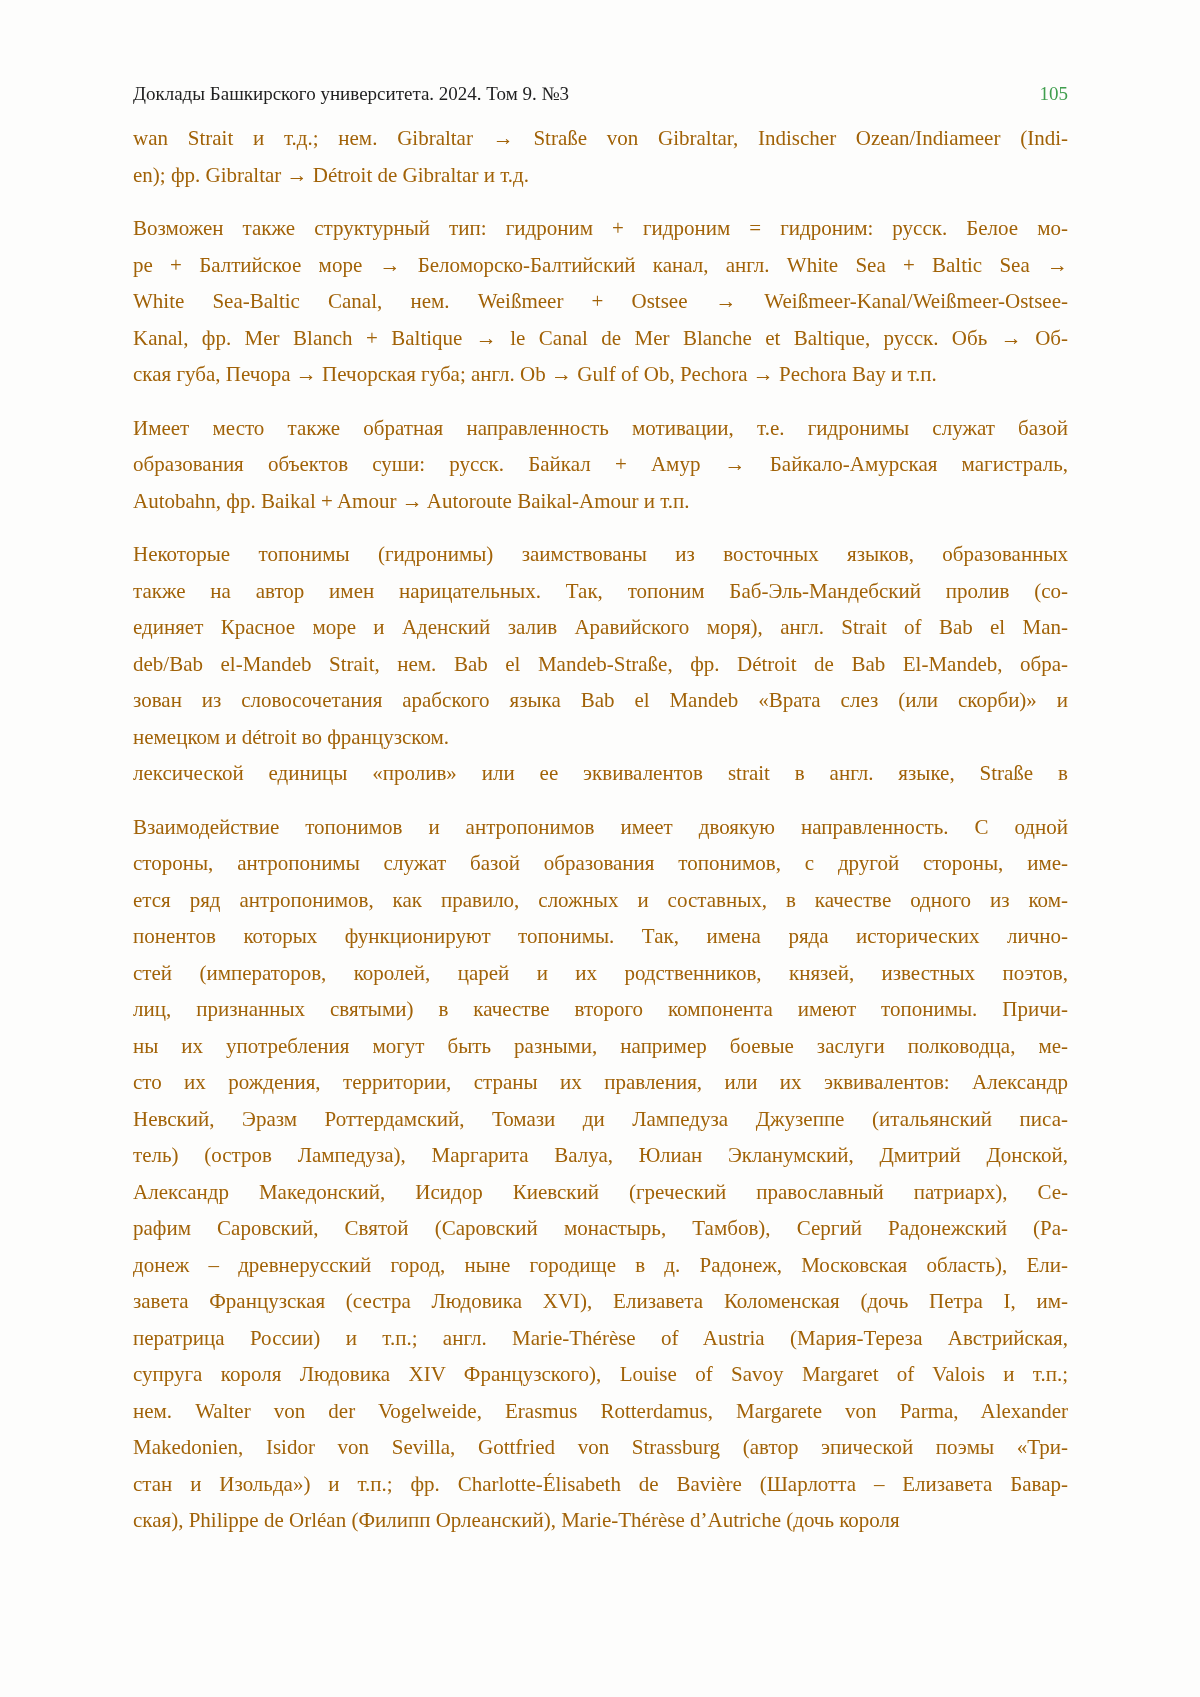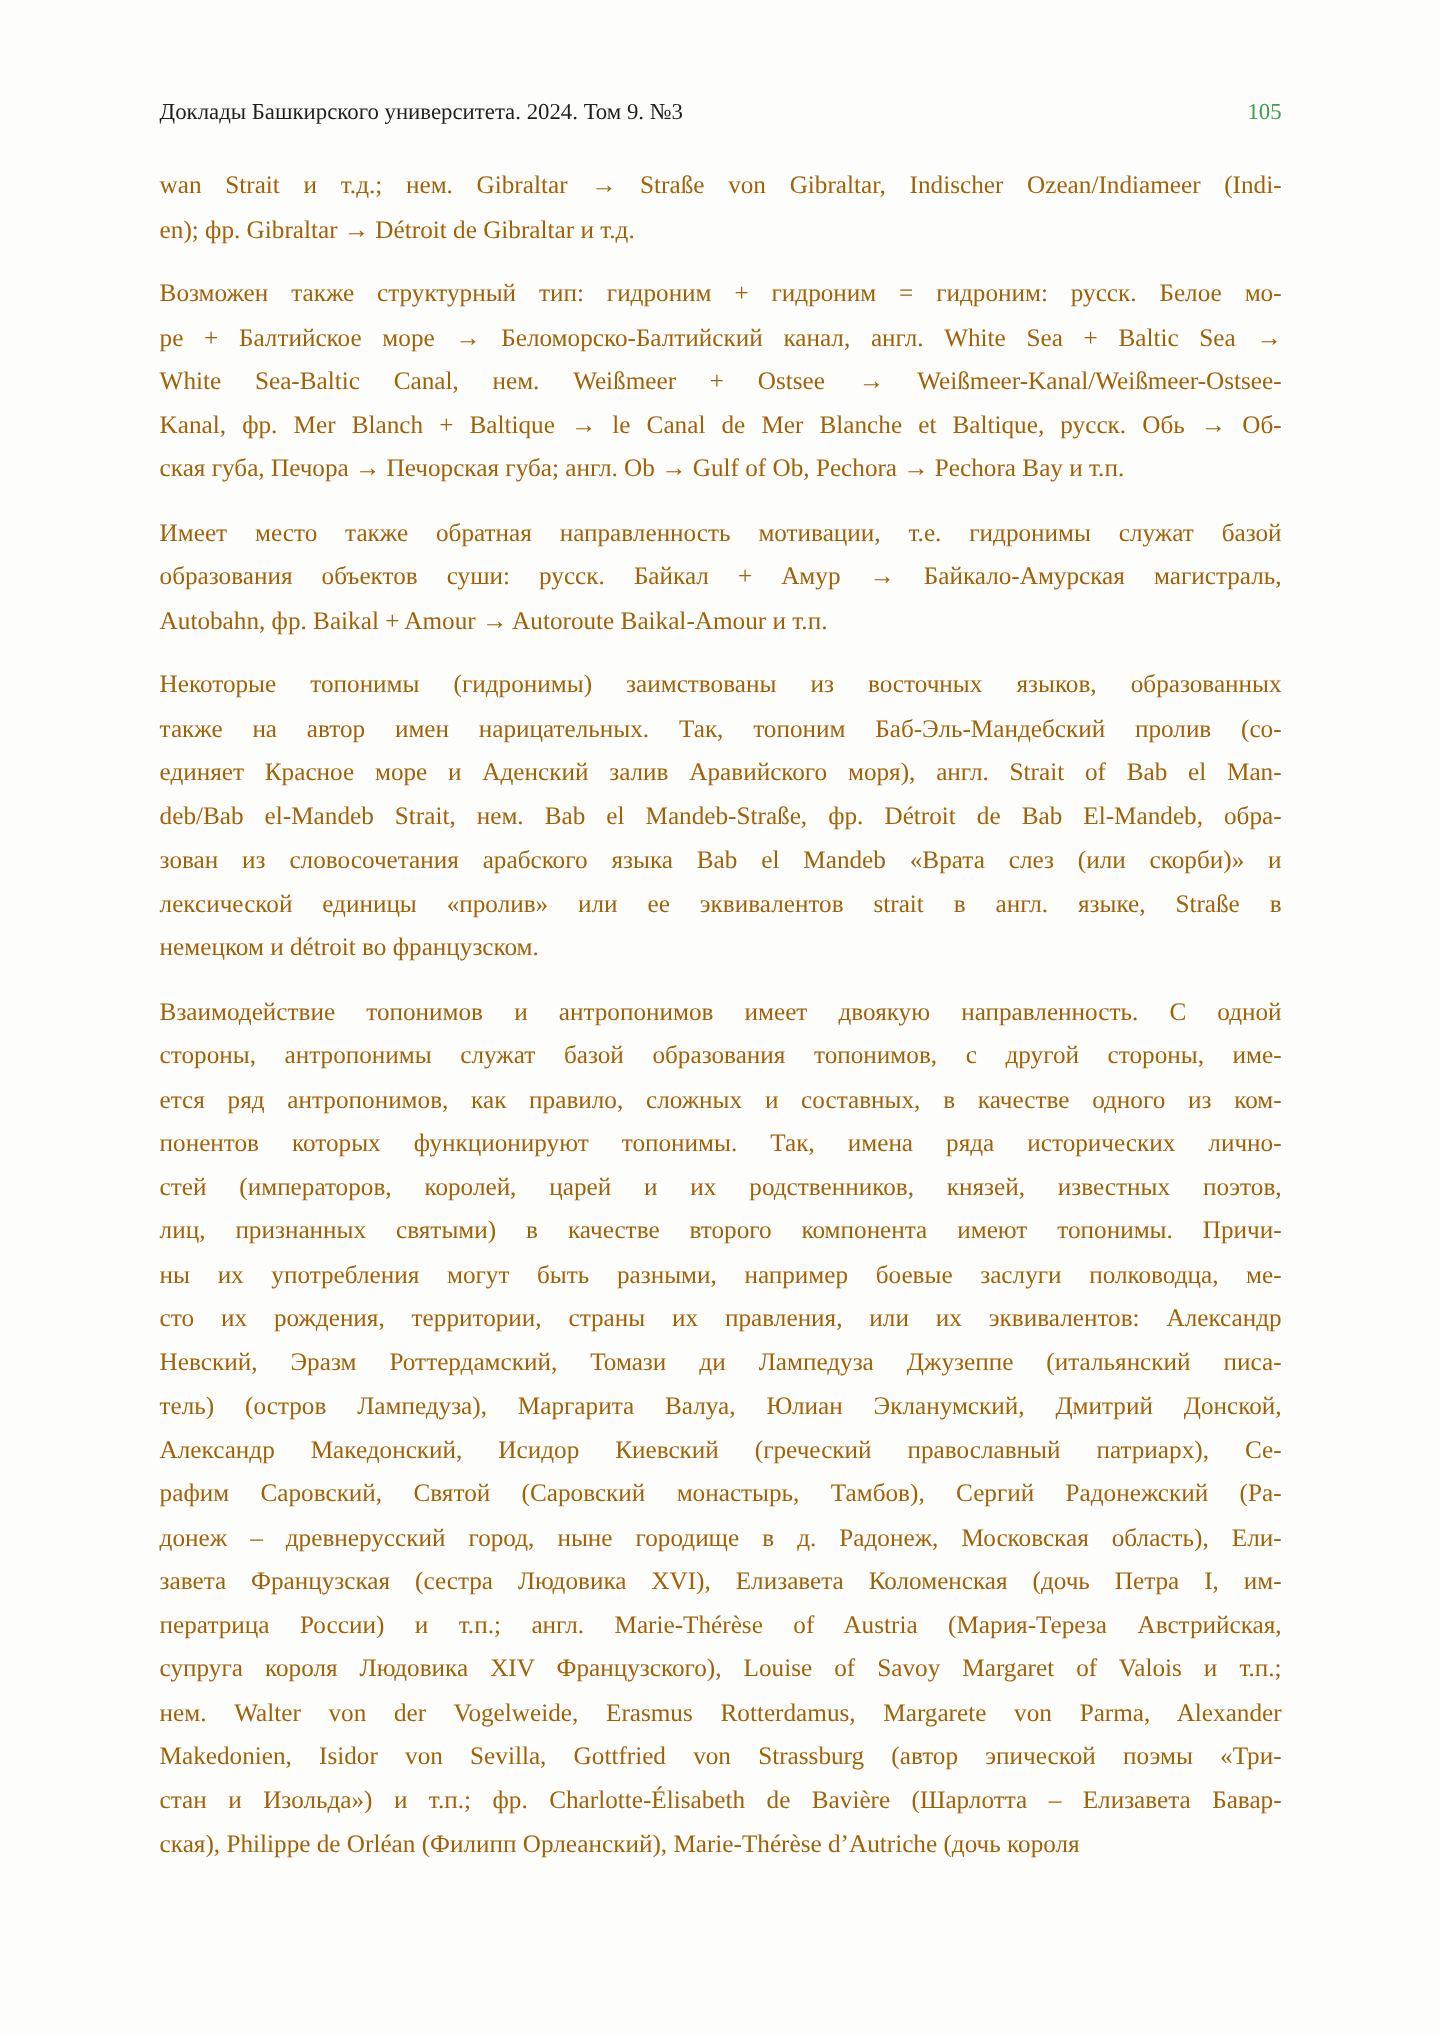--- a/index.html
+++ b/index.html
@@ -14,21 +14,21 @@
     font-family: "Liberation Serif", "DejaVu Serif", serif;
     color: #1a1a1a;
     overflow: hidden;
   }
   .header {
     display: flex;
     justify-content: space-between;
     align-items: baseline;
     font-size: 19px;
     line-height: 24px;
-    margin-bottom: 30px;
+    margin-bottom: 14px;
   }
   .journal-title { color: #1f1f1f; }
   .pagenum { color: #3f9e4d; }
   .body-text { width: 935px; }
   .para {
     font-size: 21px;
     line-height: 36.5px;
     margin: 0 0 17px 0;
     color: #a16207;
   }
@@ -66,22 +66,22 @@
         <span class="line j">Имеет место также обратная направленность мотивации, т.е. гидронимы служат базой</span>
         <span class="line j">образования объектов суши: русск. Байкал + Амур → Байкало-Амурская магистраль,</span>
         <span class="line">Autobahn, фр. Baikal + Amour → Autoroute Baikal-Amour и т.п.</span>
       </p>
       <p class="para">
         <span class="line j">Некоторые топонимы (гидронимы) заимствованы из восточных языков, образованных</span>
         <span class="line j">также на автор имен нарицательных. Так, топоним Баб-Эль-Мандебский пролив (со-</span>
         <span class="line j">единяет Красное море и Аденский залив Аравийского моря), англ. Strait of Bab el Man-</span>
         <span class="line j">deb/Bab el-Mandeb Strait, нем. Bab el Mandeb-Straße, фр. Détroit de Bab El-Mandeb, обра-</span>
         <span class="line j">зован из словосочетания арабского языка Bab el Mandeb «Врата слез (или скорби)» и</span>
+        <span class="line">немецком и détroit во французском.</span>
         <span class="line j">лексической единицы «пролив» или ее эквивалентов strait в англ. языке, Straße в</span>
-        <span class="line">немецком и détroit во французском.</span>
       </p>
       <p class="para">
         <span class="line j">Взаимодействие топонимов и антропонимов имеет двоякую направленность. С одной</span>
         <span class="line j">стороны, антропонимы служат базой образования топонимов, с другой стороны, име-</span>
         <span class="line j">ется ряд антропонимов, как правило, сложных и составных, в качестве одного из ком-</span>
         <span class="line j">понентов которых функционируют топонимы. Так, имена ряда исторических лично-</span>
         <span class="line j">стей (императоров, королей, царей и их родственников, князей, известных поэтов,</span>
         <span class="line j">лиц, признанных святыми) в качестве второго компонента имеют топонимы. Причи-</span>
         <span class="line j">ны их употребления могут быть разными, например боевые заслуги полководца, ме-</span>
         <span class="line j">сто их рождения, территории, страны их правления, или их эквивалентов: Александр</span>

